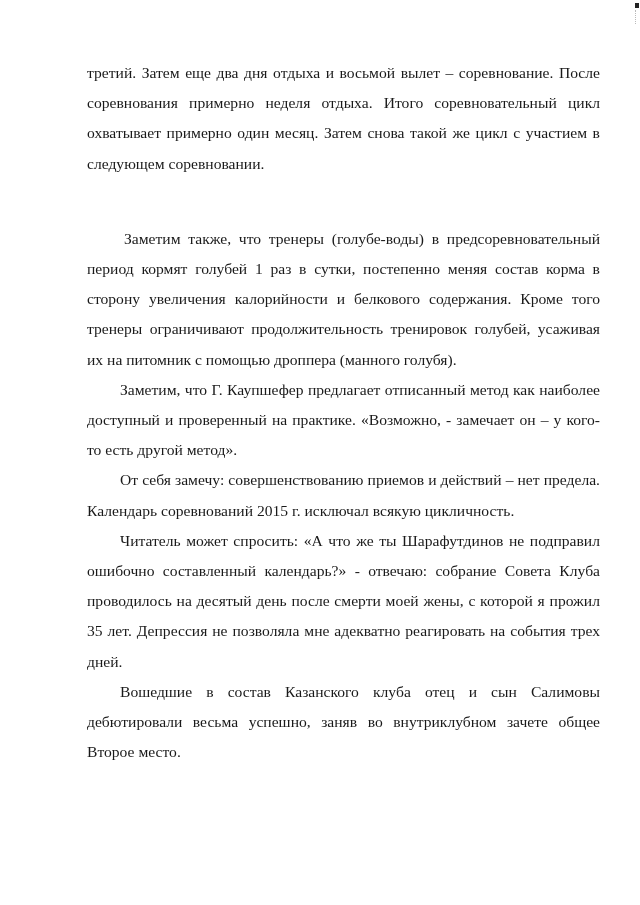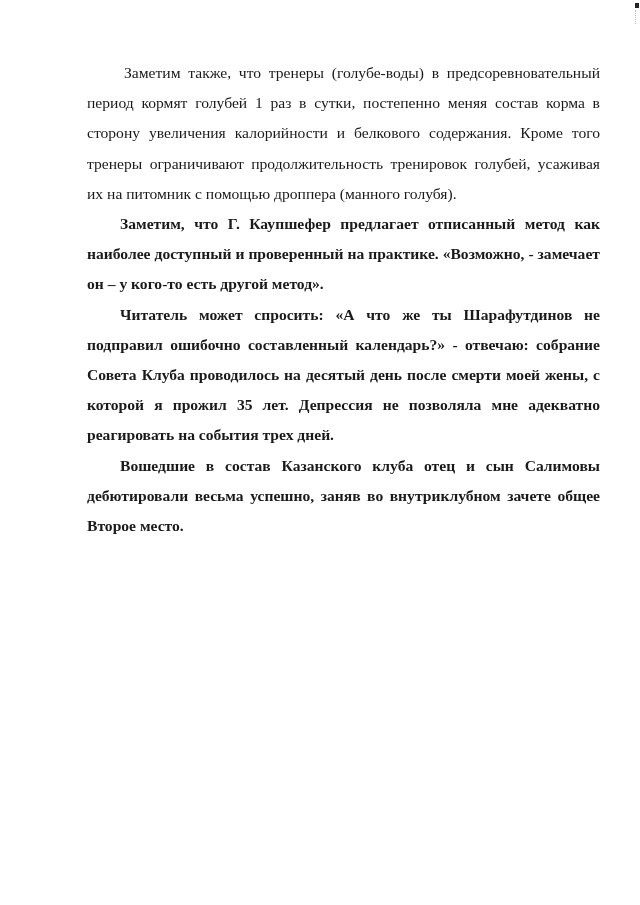--- a/index.html
+++ b/index.html
@@ -24,24 +24,24 @@
       color: #1a1a1a;
       text-align: justify;
     }
     .para {
       margin: 0;
       padding: 0;
       text-indent: 0;
     }
     .para.indent {
       text-indent: 33px;
-      font-weight: bold;
     }
     .para.indent-wide {
       text-indent: 37px;
+      margin-top: 45px;
     }
     .para.last-left {
       text-align-last: left;
     }
     .scan-mark {
       position: absolute;
       right: 1px;
       top: 3px;
       width: 4px;
       height: 5px;
@@ -56,17 +56,19 @@
       border-left: 1px dotted #bbb;
     }
   </style>
 </head>
 <body>
 
 <div class="scan-mark"></div>
 <div class="scan-dots"></div>
 
 <div class="page">
+  <p class="para last-left">третий. Затем еще два дня отдыха и восьмой вылет – соревнование. После соревнования примерно неделя отдыха. Итого соревновательный цикл охватывает примерно один месяц. Затем снова такой же цикл с участием в следующем соревновании.</p>
   <p class="para indent-wide last-left">Заметим также, что тренеры (голубе-воды) в предсоревновательный период кормят голубей 1 раз в сутки, постепенно меняя состав корма в сторону увеличения калорийности и белкового содержания. Кроме того тренеры ограничивают продолжительность тренировок голубей, усаживая их на питомник с помощью дроппера (манного голубя).</p>
   <p class="para indent last-left">Заметим, что Г. Каупшефер предлагает отписанный метод как наиболее доступный и проверенный на практике. «Возможно, - замечает он – у кого-то есть другой метод».</p>
+  <p class="para indent last-left">От себя замечу: совершенствованию приемов и действий – нет предела. Календарь соревнований 2015 г. исключал всякую цикличность.</p>
   <p class="para indent last-left">Читатель может спросить: «А что же ты Шарафутдинов не подправил ошибочно составленный календарь?»  - отвечаю: собрание Совета Клуба проводилось на десятый день после смерти моей жены, с которой я прожил 35 лет. Депрессия не позволяла мне адекватно реагировать на события трех дней.</p>
   <p class="para indent last-left">Вошедшие в состав Казанского клуба отец и сын Салимовы дебютировали весьма успешно, заняв во внутриклубном зачете общее Второе место.</p>
 </div>
 
 </body></html>

